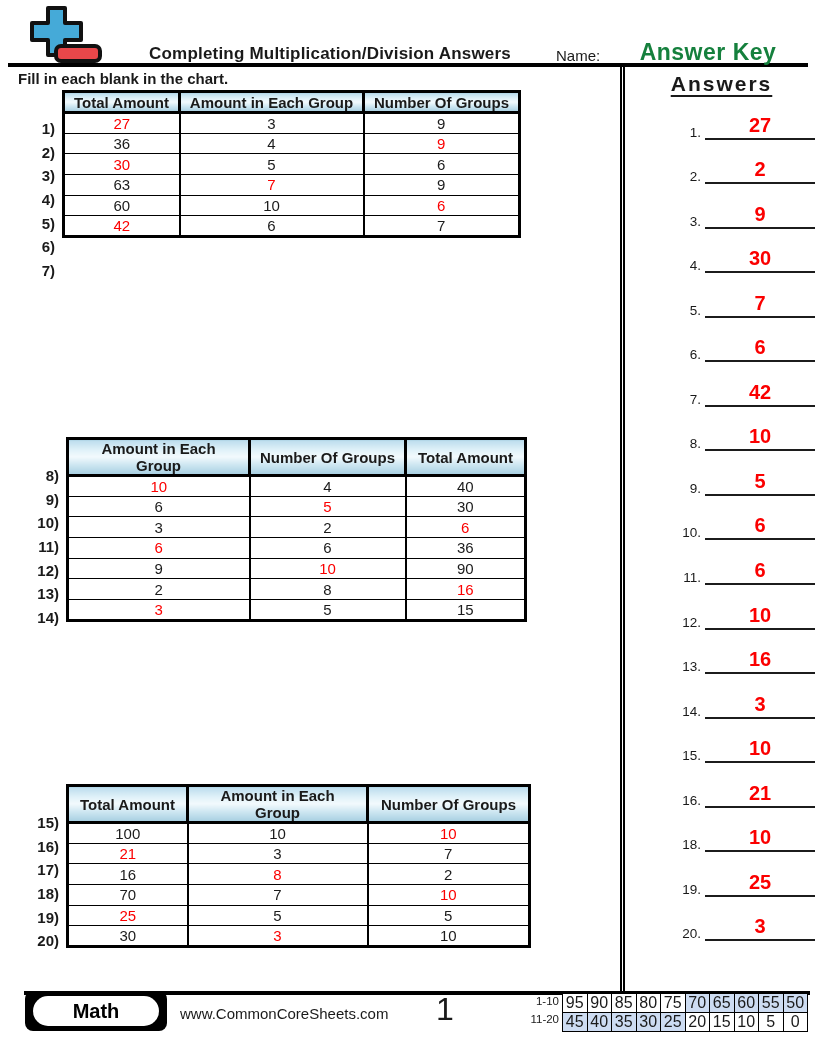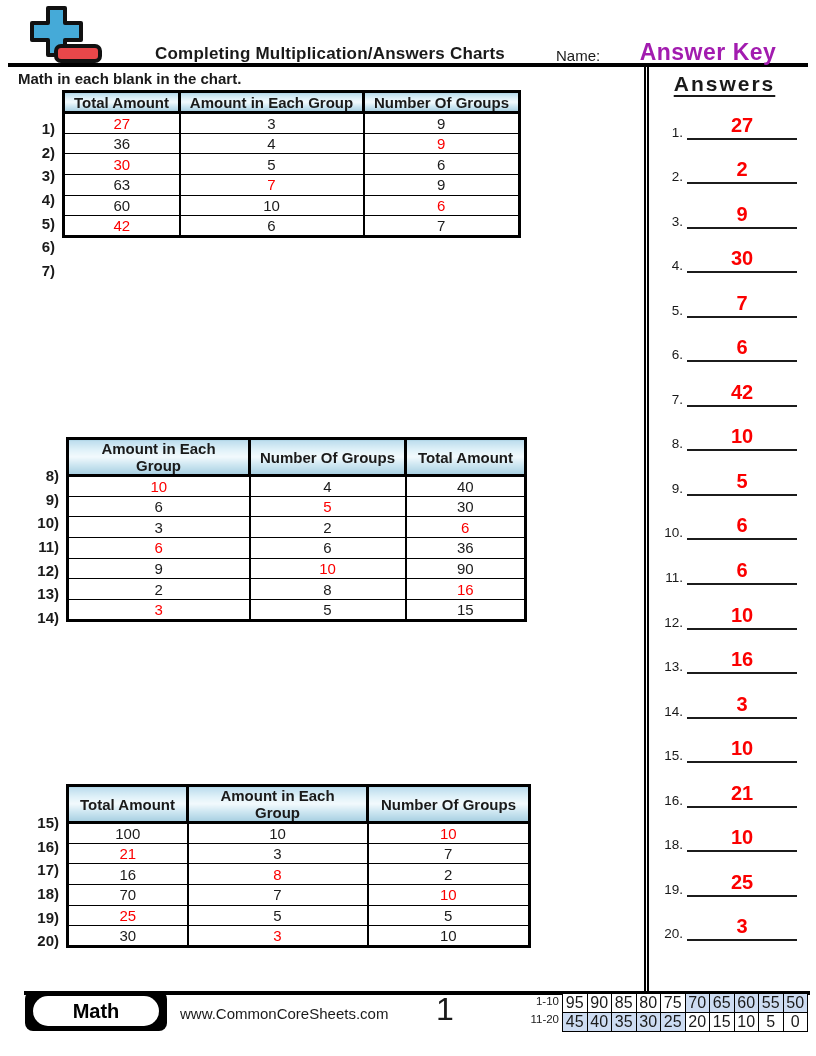--- a/index.html
+++ b/index.html
@@ -9,26 +9,26 @@
     font-family:"Liberation Sans", sans-serif; color:#1a1a1a; overflow:hidden;
   }
 
   
   .hdr-rule { position:absolute; left:8px; right:8px; top:63px; height:4px; background:#000; }
   .logo { position:absolute; left:24px; top:4px; }
   .page-title { position:absolute; left:140px; top:44px; width:380px; text-align:center;
     font-size:17px; font-weight:bold; letter-spacing:.2px; }
   .name-label { position:absolute; left:556px; top:47px; font-size:15px; }
   .answer-key { position:absolute; left:618px; top:39px; width:180px; text-align:center;
-    font-size:23px; font-weight:bold; color:#a21caf; letter-spacing:.5px; }
+    font-size:23px; font-weight:bold; color:#15803d; letter-spacing:.5px; }
   .instruction { position:absolute; left:18px; top:70px; font-size:15px; font-weight:bold; }
 
   
-  .answers-panel { position:absolute; left:644px; top:67px; width:156px; height:925px;
-    border-left:5px double #000; }
+  .answers-panel { position:absolute; left:620px; top:67px; width:156px; height:925px;
+    border-left:5px double #000;padding-left:42px; }
   .answers-heading { margin-top:5px; text-align:center; font-size:21px; font-weight:bold;
     letter-spacing:2px; text-decoration:underline; text-decoration-thickness:2px; text-underline-offset:4px; }
   .ans-list { margin-top:3px; }
   .ans-item { height:44.55px; display:flex; align-items:flex-end; padding-bottom:4px; }
   .ans-num { flex:0 0 34px; text-align:right; font-size:13.5px; padding-bottom:0; }
   .ans-line { flex:0 0 110px; margin-left:4px; border-bottom:2px solid #1c1c1c; text-align:center; }
   .ans-val { font-size:20px; font-weight:bold; color:#fb0000; display:inline-block; padding-bottom:1px; }
 
   
   .tbl-wrap { position:absolute; display:flex; }
@@ -69,24 +69,24 @@
 
 <div class="page">
 
   <div class="hdr-rule"></div>
   <div class="logo">
     <svg width="80" height="62" viewBox="0 0 80 62">
       <path d="M24,4 h17 v15 h16 v17 h-16 v15 h-17 v-15 h-16 v-17 h16 z" fill="#45aad8" stroke="#111" stroke-width="4" stroke-linejoin="round"></path>
       <rect x="32" y="42" width="44" height="15" rx="5" fill="#e8474a" stroke="#111" stroke-width="4"></rect>
     </svg>
   </div>
-  <div class="page-title">Completing Multiplication/Answers Charts</div>
+  <div class="page-title">Completing Multiplication/Division Answers</div>
   <div class="name-label">Name:</div>
   <div class="answer-key">Answer Key</div>
-  <div class="instruction">Math in each blank in the chart.</div>
+  <div class="instruction">Fill in each blank in the chart.</div>
 
   <div class="answers-panel">
     <div class="answers-heading">Answers</div>
     <div class="ans-list">
       <div class="ans-item">
           <span class="ans-num">1.</span>
           <span class="ans-line"><span class="ans-val">27</span></span>
         </div>
       <div class="ans-item">
           <span class="ans-num">2.</span>

